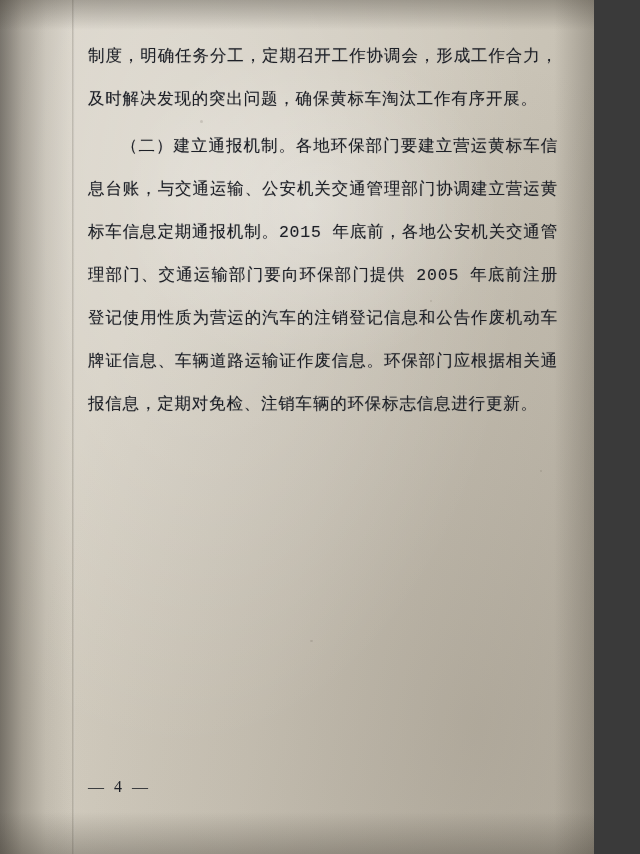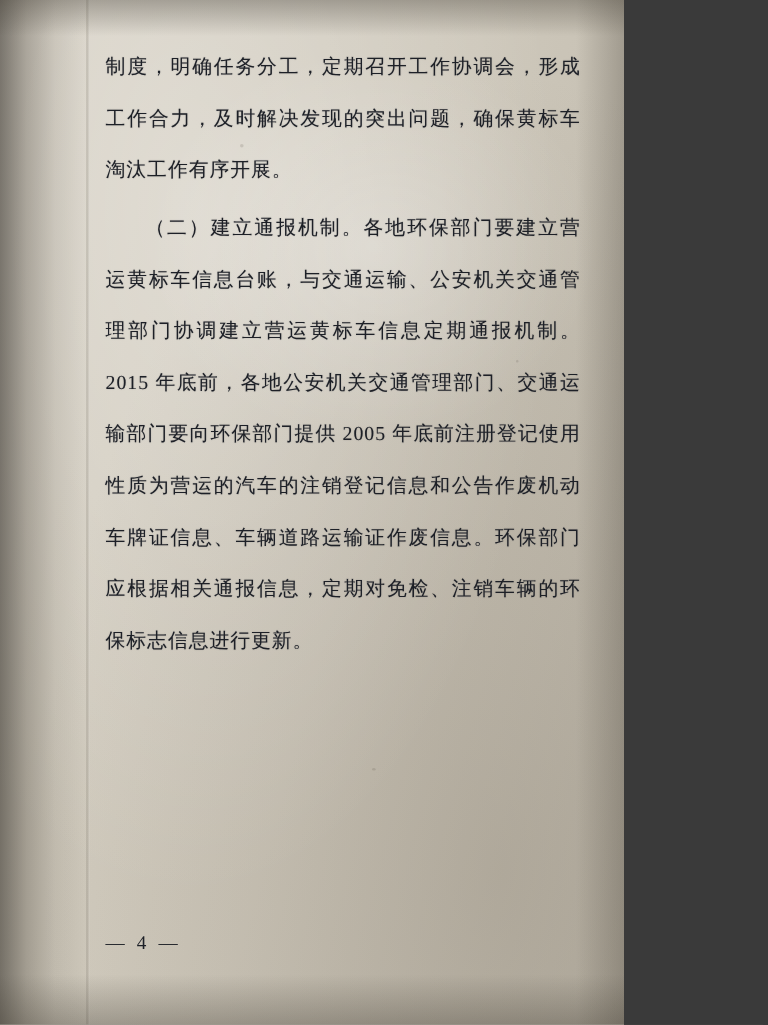--- a/index.html
+++ b/index.html
@@ -2,21 +2,21 @@
 <html><head>
 <meta charset="utf-8">
 <style>
   html, body {
     margin: 0;
     padding: 0;
     background: #3a3a3a;
   }
   #page {
     position: relative;
-    width: 520px;
+    width: 594px;
     height: 854px;
     overflow: hidden;
     background: #cfc9bd;
     font-family: "Liberation Serif", serif;
   }
   
   #paper {
     position: absolute;
     inset: 0;
     background:
@@ -73,20 +73,21 @@
     line-height: 43px;
     letter-spacing: 0.8px;
     text-align: justify;
     text-justify: inter-character;
     margin: 0 0 0 0;
     color: #1d2027;
     text-shadow: 0 0 1px rgba(40,40,50,0.35);
   }
   .para.indent {
     text-indent: 33px;
+    font-family: Liberation Mono, monospace;
   }
   .gap { height: 5px; }
 
   #page-number {
     position: absolute;
     left: 88px;
     top: 778px;
     font-size: 16px;
     letter-spacing: 3px;
     color: #1d2027;

